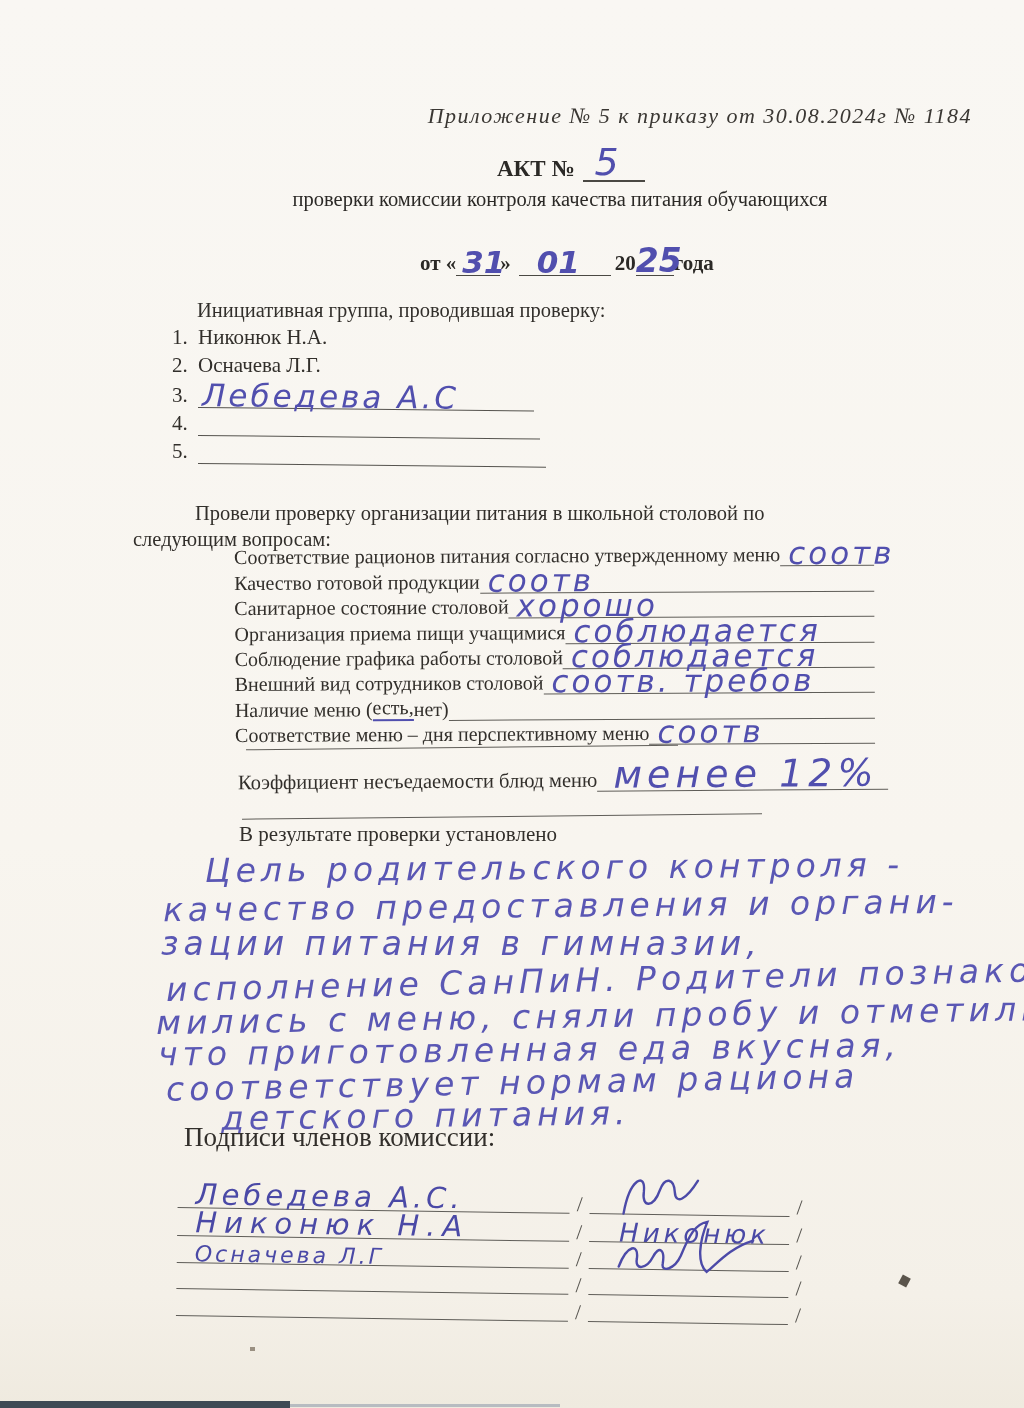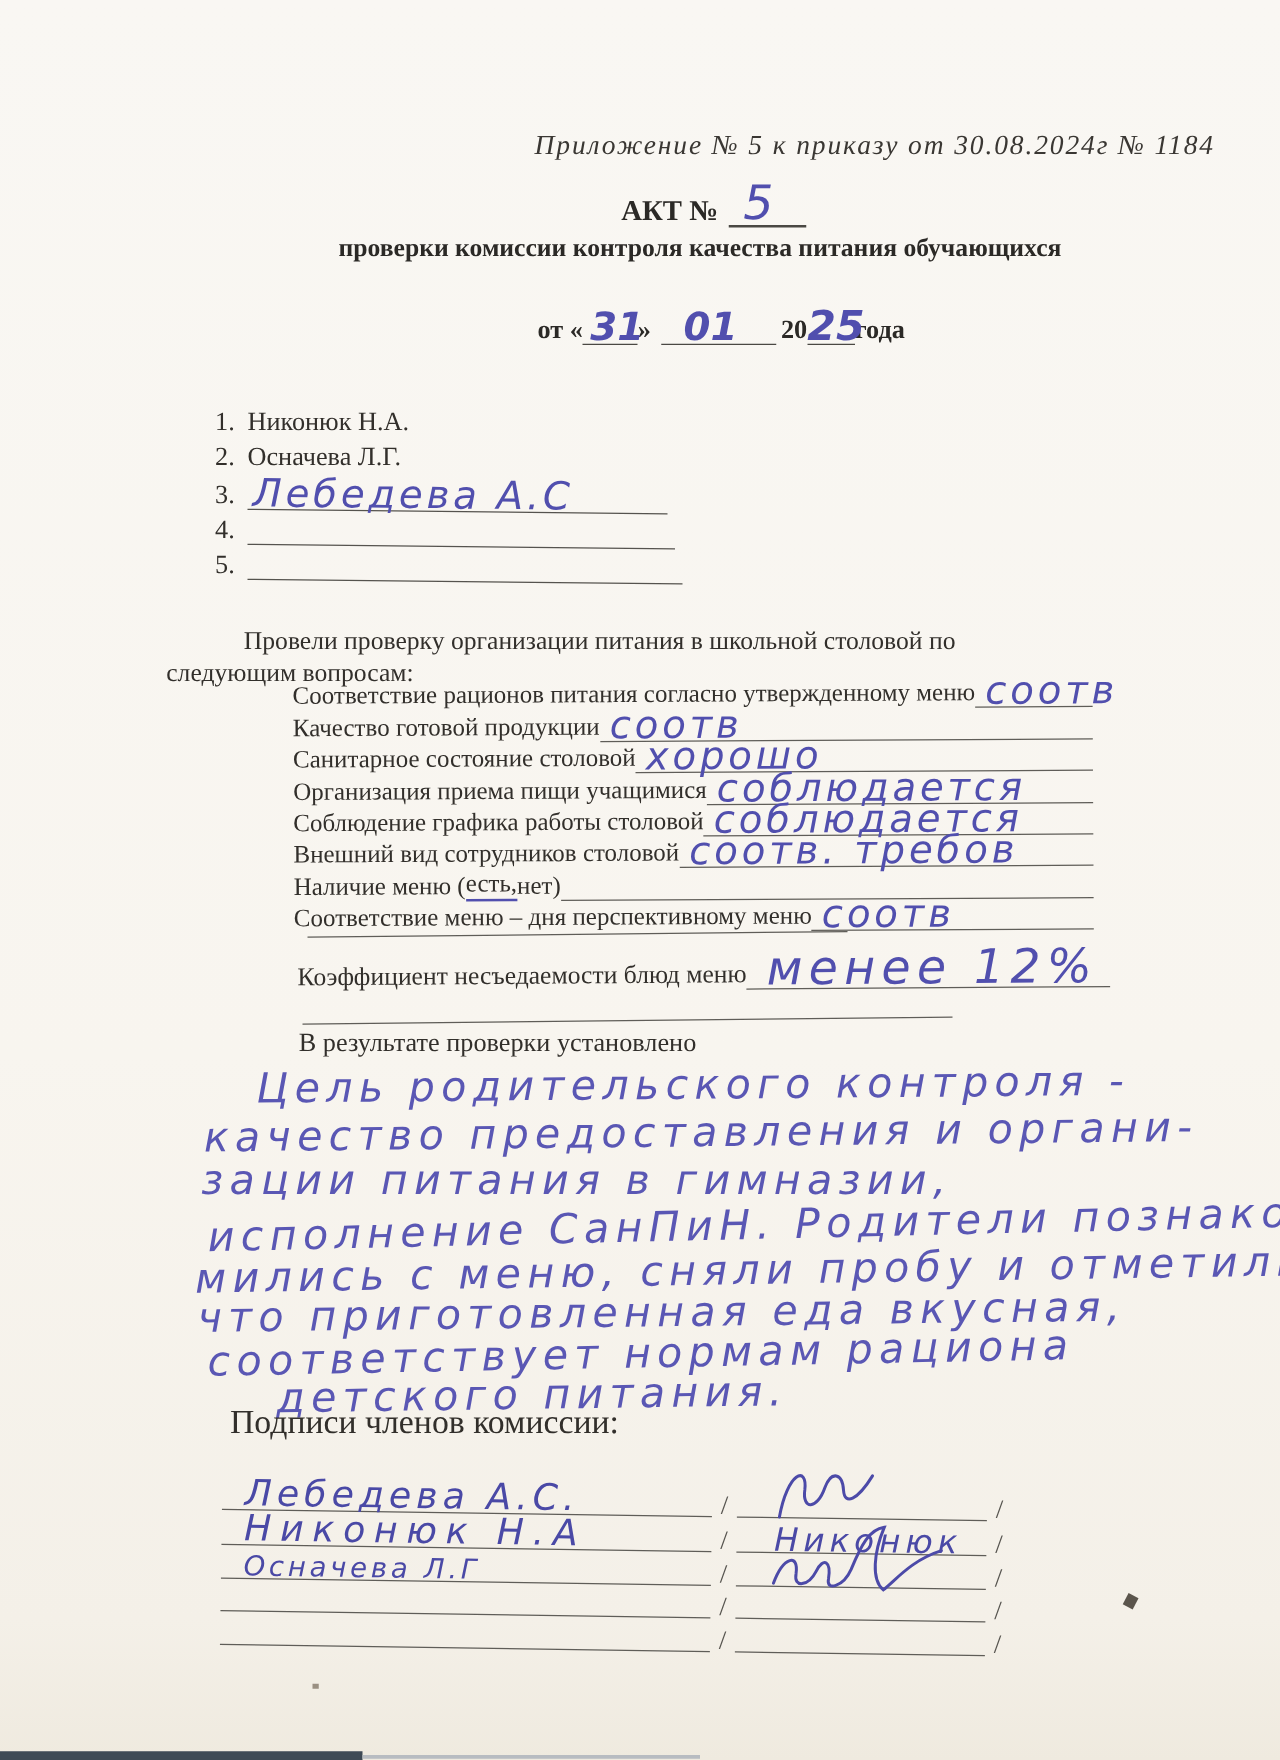--- a/index.html
+++ b/index.html
@@ -21,22 +21,22 @@
     font-style:italic; font-size:22px; letter-spacing:1.5px; color:#3a3733;
   }
   .act-line { top:150px; left:497px; display:flex; align-items:flex-end; }
   .act-label { font-size:23px; }
   .act-blank {
     display:inline-block; width:62px; height:30px; margin-left:8px;
     border-bottom:2px solid #4a4843; position:relative;
   }
   .act-num { position:absolute; left:12px; bottom:-4px; font-size:38px; }
   .titles { top:186px; left:96px; width:928px; text-align:center;
-    font-weight:bold; font-size:20.5px; line-height:26px; color:#2b2926; }
-  .date-line { top:251px; left:430px; display:flex; align-items:center; font-weight:bold; font-size:21px; }
+    font-weight:normal; font-size:20.5px; line-height:26px; color:#2b2926; }
+  .date-line { top:251px; left:420px; display:flex; align-items:center; font-weight:bold; font-size:21px; }
   .d-blank { display:inline-block; border-bottom:1.8px solid #4a4843; height:24px; position:relative; }
   .d-val { position:absolute; bottom:-5px; left:6px; font-size:31px;margin-top:30px; }
   .init-heading { top:299px; left:197px; font-size:20.5px; }
   .members { top:322px; left:172px; width:380px; }
   .member-row { display:flex; align-items:flex-end; height:28px; font-size:21px; }
   .member-num { width:26px; }
   .member-line { flex:0 0 auto; border-bottom:1.6px solid #55534e; position:relative;
     transform:rotate(0.6deg); transform-origin:left bottom; }
   .member-hw { position:absolute; left:4px; bottom:-6px; font-size:31px; letter-spacing:3px; }
   .intro { top:500px; left:133px; width:730px; font-size:20.5px; line-height:26px; text-indent:62px; }
@@ -89,20 +89,21 @@
     <span class="d-blank" style="width:92px;margin-left:8px">
       <span class="hw d-val" style="left:18px">01</span>
     </span>
     <span class="bold" style="margin-left:4px">20</span>
     <span class="d-blank" style="width:38px">
       <span class="hw d-val" style="left:0;font-size:33px">25</span>
     </span>
     <span class="bold">года</span>
   </div>
 
+  <div class="abs init-heading">Инициативная группа, проводившая проверку:</div>
 
   <div class="abs members">
     <div class="member-row">
       <span class="member-num">1.</span>
       <span>Никонюк Н.А.</span>
     </div>
     <div class="member-row">
       <span class="member-num">2.</span>
       <span>Осначева Л.Г.</span>
     </div>

